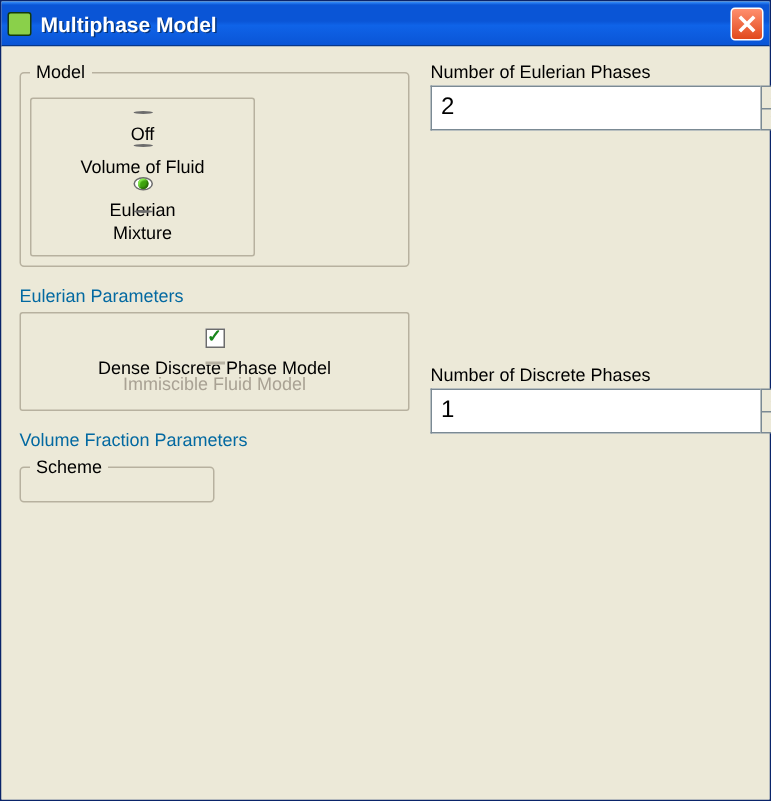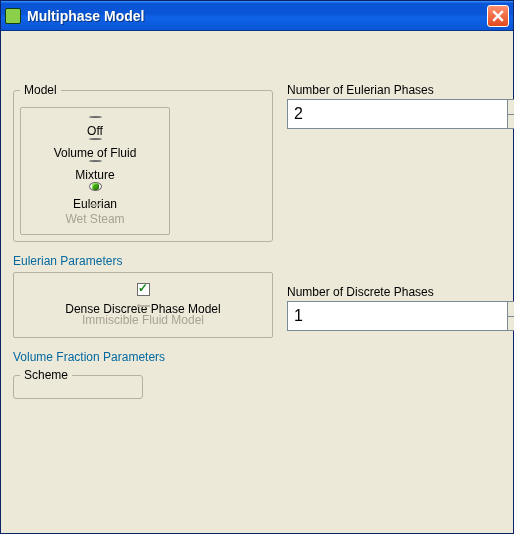--- a/index.html
+++ b/index.html
@@ -13,21 +13,20 @@
     height: 534px;
     overflow: hidden;
   }
   .window {
     width: 514px;
     height: 534px;
     border: 1px solid #0a246a;
     background: #ece9d8;
     display: flex;
     flex-direction: column;
-    gap: 42px;
   }
   
   .titlebar {
     height: 30px;
     background: linear-gradient(to bottom, #3a95ff 0%, #0a55d6 8%, #0a55d6 45%, #0f63e8 55%, #0a55d6 100%);
     display: flex;
     align-items: center;
     padding: 0 4px;
     color: #fff;
     font-weight: bold;
@@ -226,30 +225,26 @@
 
             <div class="radio-row">
               <span class="radio"></span>
               <span>Off</span>
             </div>
             <div class="radio-row">
               <span class="radio"></span>
               <span>Volume of Fluid</span>
             </div>
             <div class="radio-row">
+              <span class="radio selected"></span>
+              <span>Eulerian</span>
+            </div>
+            <div class="radio-row">
               <span class="radio"></span>
               <span>Mixture</span>
-            </div>
-            <div class="radio-row">
-              <span class="radio selected"></span>
-              <span>Eulerian</span>
-            </div>
-            <div class="radio-row disabled-text">
-              <span class="radio disabled"></span>
-              <span>Wet Steam</span>
             </div>
           </div>
         </fieldset>
 
         <div>
           <div class="section-label">Eulerian Parameters</div>
           <div class="inner-box" style="padding:10px 24px;">
             <div class="check-row">
               <span class="checkbox checked"></span>
               <span>Dense Discrete Phase Model</span>

